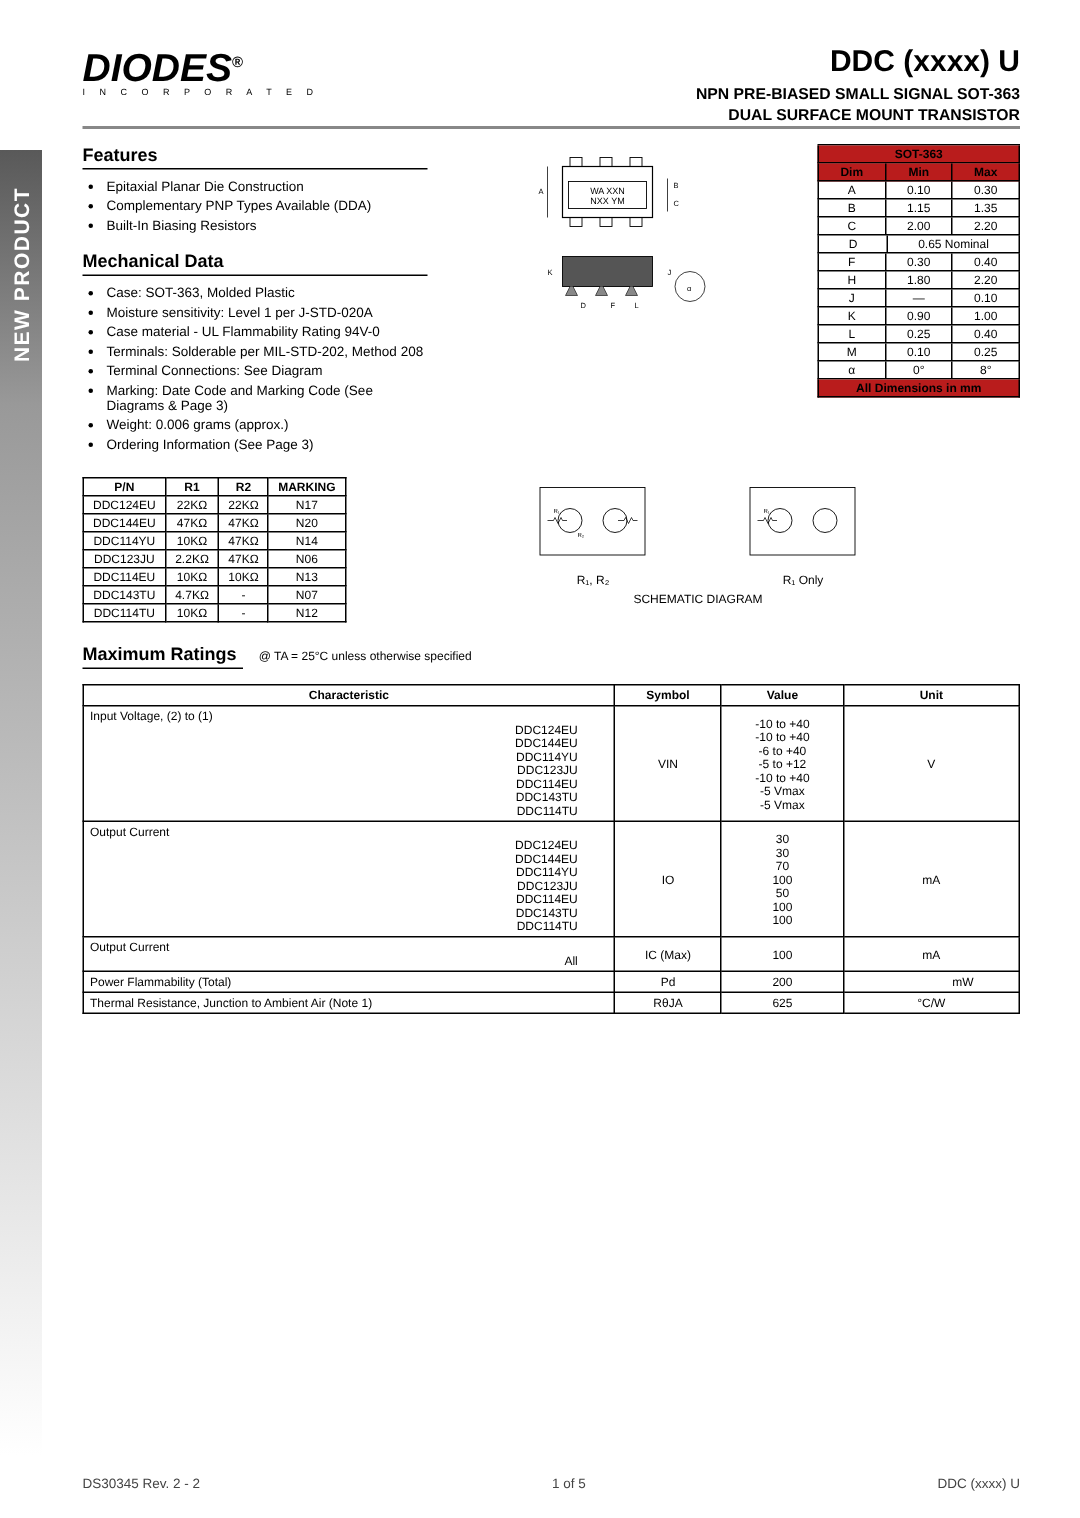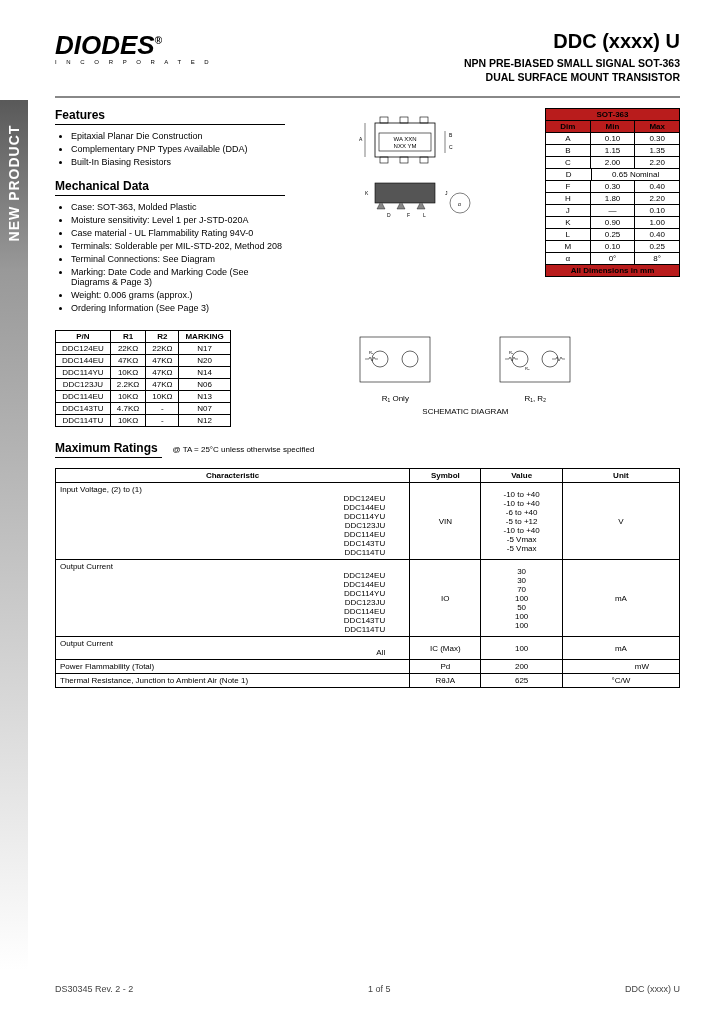--- a/index.html
+++ b/index.html
@@ -1,21 +1,21 @@
 <!DOCTYPE html>
 <html><head>
 <meta charset="utf-8">
 <style>
   * { box-sizing: border-box; margin: 0; padding: 0; }
   body { font-family: Arial, Helvetica, sans-serif; font-size: 10px; color: #000; background: #fff; }
   .page { width: 720px; height: 1012px; position: relative; background: #fff; padding: 30px 40px 20px 55px; }
   .side-tab { position: absolute; left: 0; top: 100px; width: 28px; height: 170px; background: linear-gradient(to bottom, #595959, #999); }
   .side-tab-text { position: absolute; left: -56px; top: 75px; transform: rotate(-90deg); color: #fff; font-weight: bold; font-size: 14px; letter-spacing: 1px; width: 140px; text-align: center; }
   .gradient-strip { position: absolute; left: 0; top: 270px; width: 28px; height: 700px; background: linear-gradient(to bottom, #999, #fff); }
-  .header { display: flex; justify-content: space-between; align-items: flex-start; margin-bottom: 12px; }
+  .header { display: flex; justify-content: space-between; align-items: flex-start; }
   .logo { font-size: 26px; font-weight: 900; font-style: italic; letter-spacing: 0px; font-family: Arial Black, Arial, sans-serif; }
   .logo-sub { font-size: 6px; letter-spacing: 4px; font-style: normal; font-weight: normal; margin-top: -2px; }
   .title-block { text-align: right; }
   .title-main { font-size: 20px; font-weight: bold; }
   .title-sub { font-size: 10.5px; font-weight: bold; margin-top: 4px; line-height: 1.3; }
   .hr-top { border-top: 2px solid #888; margin-bottom: 10px; }
   .section-hdr { font-size: 12px; font-weight: bold; border-bottom: 1.5px solid #000; margin-bottom: 6px; padding-bottom: 2px; }
   .content-cols { display: flex; gap: 10px; }
   .left-col { flex: 0 0 230px; }
   .mid-col { flex: 1; }
@@ -250,35 +250,35 @@
         </tbody>
     </table>
     <div style="flex:1">
       <div class="schematic-row">
         <div class="schematic-box">
           <svg class="schematic-svg" viewBox="0 0 80 60">
             <rect x="5" y="5" width="70" height="45" fill="none" stroke="#000" stroke-width="0.6"></rect>
             <circle cx="25" cy="27" r="8" fill="none" stroke="#000" stroke-width="0.6"></circle>
             <circle cx="55" cy="27" r="8" fill="none" stroke="#000" stroke-width="0.6"></circle>
             <path d="M10 27 l4 0 l1 -2 l2 4 l2 -4 l1 2 l3 0" fill="none" stroke="#000" stroke-width="0.5"></path>
+            <path d="M57 27 l4 0 l1 -2 l2 4 l2 -4 l1 2 l3 0" fill="none" stroke="#000" stroke-width="0.5"></path>
             <text x="14" y="22" font-size="4">R₁</text>
+            <text x="30" y="38" font-size="4">R₂</text>
           </svg>
-          <div>R₁ Only</div>
+          <div>R₁, R₂</div>
         </div>
         <div class="schematic-box">
           <svg class="schematic-svg" viewBox="0 0 80 60">
             <rect x="5" y="5" width="70" height="45" fill="none" stroke="#000" stroke-width="0.6"></rect>
             <circle cx="25" cy="27" r="8" fill="none" stroke="#000" stroke-width="0.6"></circle>
             <circle cx="55" cy="27" r="8" fill="none" stroke="#000" stroke-width="0.6"></circle>
             <path d="M10 27 l4 0 l1 -2 l2 4 l2 -4 l1 2 l3 0" fill="none" stroke="#000" stroke-width="0.5"></path>
-            <path d="M57 27 l4 0 l1 -2 l2 4 l2 -4 l1 2 l3 0" fill="none" stroke="#000" stroke-width="0.5"></path>
             <text x="14" y="22" font-size="4">R₁</text>
-            <text x="30" y="38" font-size="4">R₂</text>
           </svg>
-          <div>R₁, R₂</div>
+          <div>R₁ Only</div>
         </div>
       </div>
       <div class="schematic-label">SCHEMATIC DIAGRAM</div>
     </div>
   </div>
 
   <div style="margin-top:14px">
     <span class="section-hdr" style="display:inline-block;border-bottom:1.5px solid #000;padding-right:4px">Maximum Ratings</span>
     <span style="font-size:8px;margin-left:8px">@ TA = 25°C unless otherwise specified</span>
   </div>

